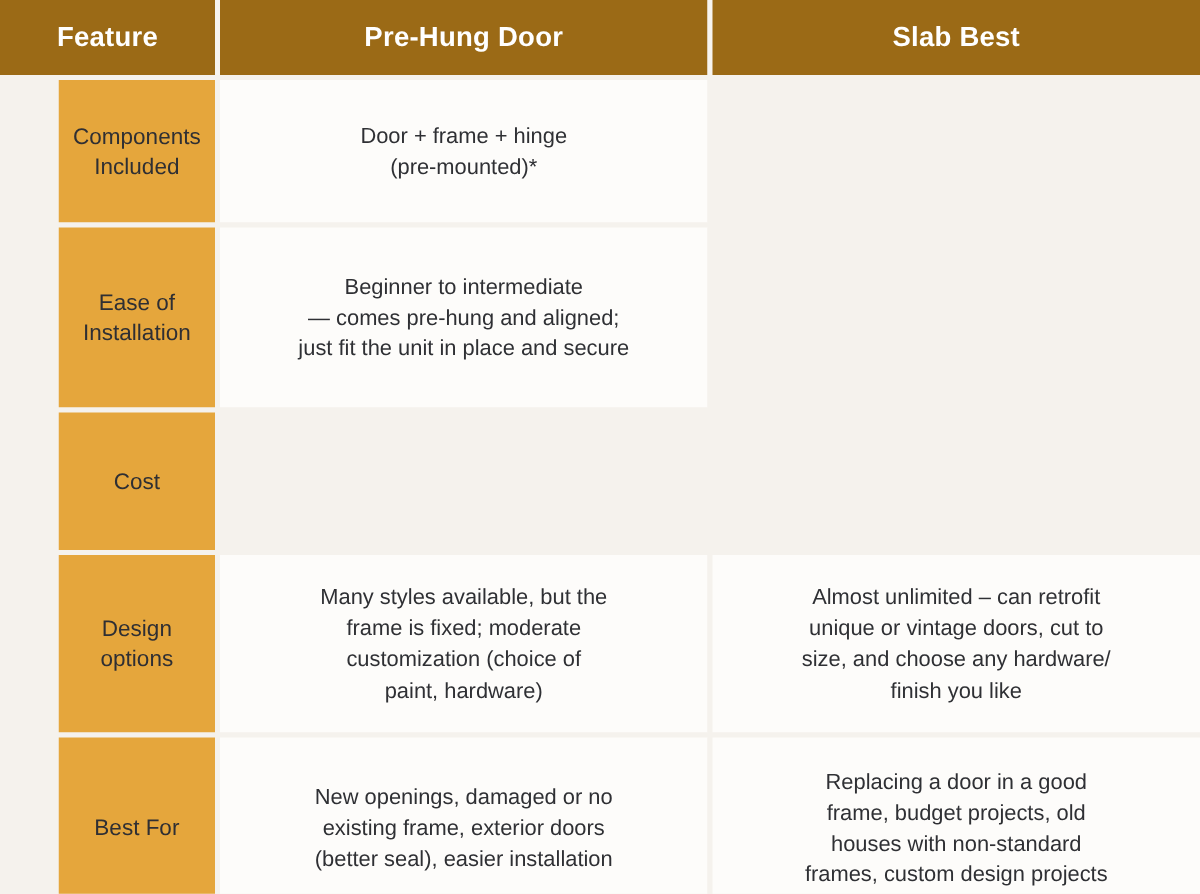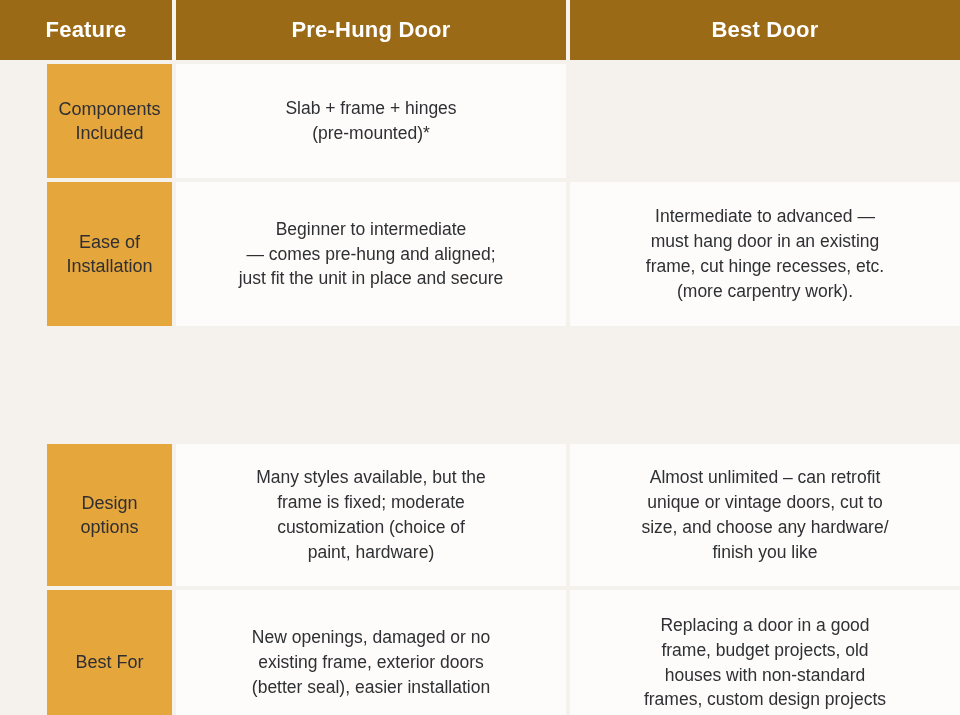--- a/index.html
+++ b/index.html
@@ -80,47 +80,44 @@
 </style>
 </head>
 <body>
 
 <div id="comparison-table">
 
   <div class="hcell">Feature</div>
   <div class="vgap-head"></div>
   <div class="hcell">Pre-Hung Door</div>
   <div class="vgap-head"></div>
-  <div class="hcell">Best Door</div>
+  <div class="hcell">Slab Best</div>
 
   <div class="rowgap"></div>
 
   <div class="feature-cell r1">Components
 Included</div>
   <div class="vgap r1"></div>
-  <div class="data-cell r1">Slab + frame + hinges
+  <div class="data-cell r1">Door + frame + hinge
 (pre-mounted)*</div>
   <div class="vgap r1"></div>
 
   <div class="rowgap"></div>
 
   <div class="feature-cell r2">Ease of
 Installation</div>
   <div class="vgap r2"></div>
   <div class="data-cell r2">Beginner to intermediate
 — comes pre-hung and aligned;
 just fit the unit in place and secure</div>
   <div class="vgap r2"></div>
-  <div class="data-cell r2">Intermediate to advanced  —
-must hang door in an existing
-frame, cut hinge recesses, etc.
-(more carpentry work).</div>
 
   <div class="rowgap"></div>
 
+  <div class="feature-cell r3">Cost</div>
   <div class="vgap r3"></div>
   <div class="vgap r3"></div>
 
   <div class="rowgap"></div>
 
   <div class="feature-cell r4">Design
 options</div>
   <div class="vgap r4"></div>
   <div class="data-cell r4">Many styles available, but the
 frame is fixed; moderate

